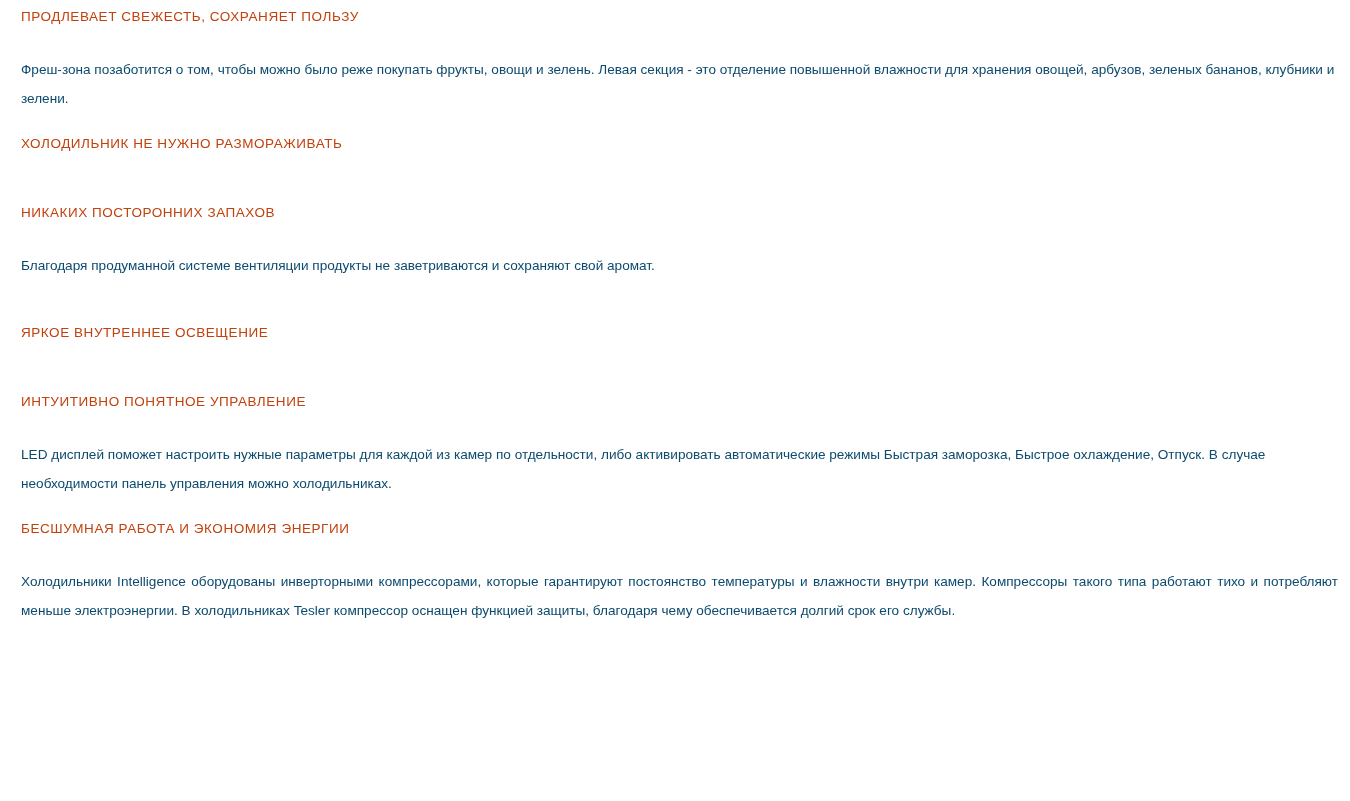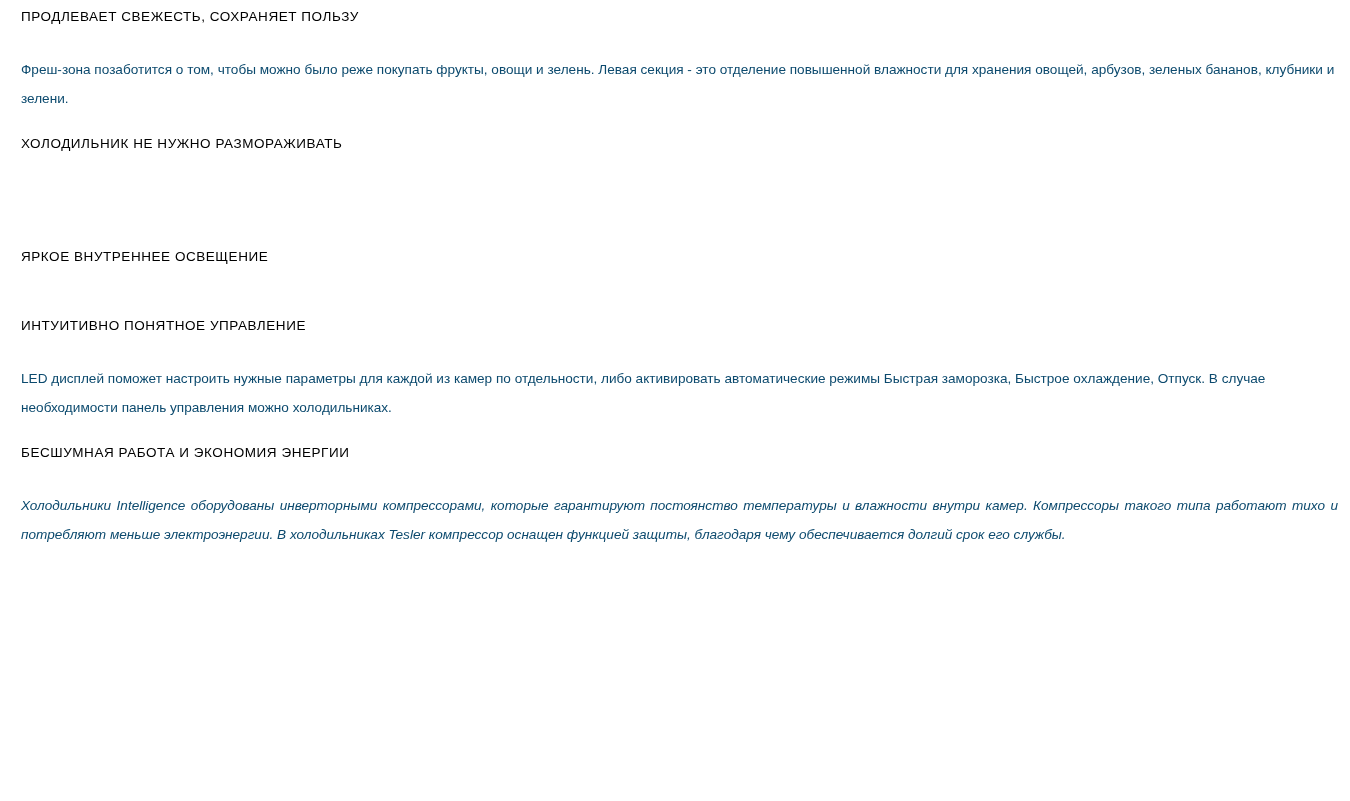--- a/index.html
+++ b/index.html
@@ -19,37 +19,36 @@
     height: 801px;
     box-sizing: border-box;
     padding: 8px 12px 0 21px;
   }
   .section {
     margin: 0;
   }
   .heading {
     font-size: 13.5px;
     letter-spacing: 0.55px;
-    color: #000000;
+    color: #c2410c;
     text-transform: uppercase;
     line-height: 17px;
     margin: 0 0 8px 0;
     font-weight: 400;
   }
   .para {
     font-size: 13.6px;
     color: #0c4a6e;
     line-height: 29px;
     margin: 0;
     max-width: 1320px;
   }
   .para.justify {
     text-align: justify;
     text-justify: inter-word;
-    font-style: italic;
   }
   .s1 { margin-top: 0; }
   .spacer-md { height: 22px; }
 </style>
 </head>
 <body>
 
 <div class="page">
 
   <div class="section s1">
@@ -60,20 +59,25 @@
 
   <div class="spacer-md"></div>
 
   <div class="section">
     <div class="heading">ХОЛОДИЛЬНИК НЕ НУЖНО РАЗМОРАЖИВАТЬ</div>
     <div class="spacer-md"></div>
   </div>
 
   <div class="spacer-md"></div>
 
+  <div class="section">
+    <div class="heading">НИКАКИХ ПОСТОРОННИХ ЗАПАХОВ</div>
+    <div class="spacer-md"></div>
+    <p class="para">Благодаря продуманной системе вентиляции продукты не заветриваются и сохраняют свой аромат.</p>
+  </div>
 
   <div class="spacer-md"></div>
 
 
   <div class="spacer-md"></div>
 
   <div class="section">
     <div class="heading">ЯРКОЕ ВНУТРЕННЕЕ ОСВЕЩЕНИЕ</div>
     <div class="spacer-md"></div>
   </div>

